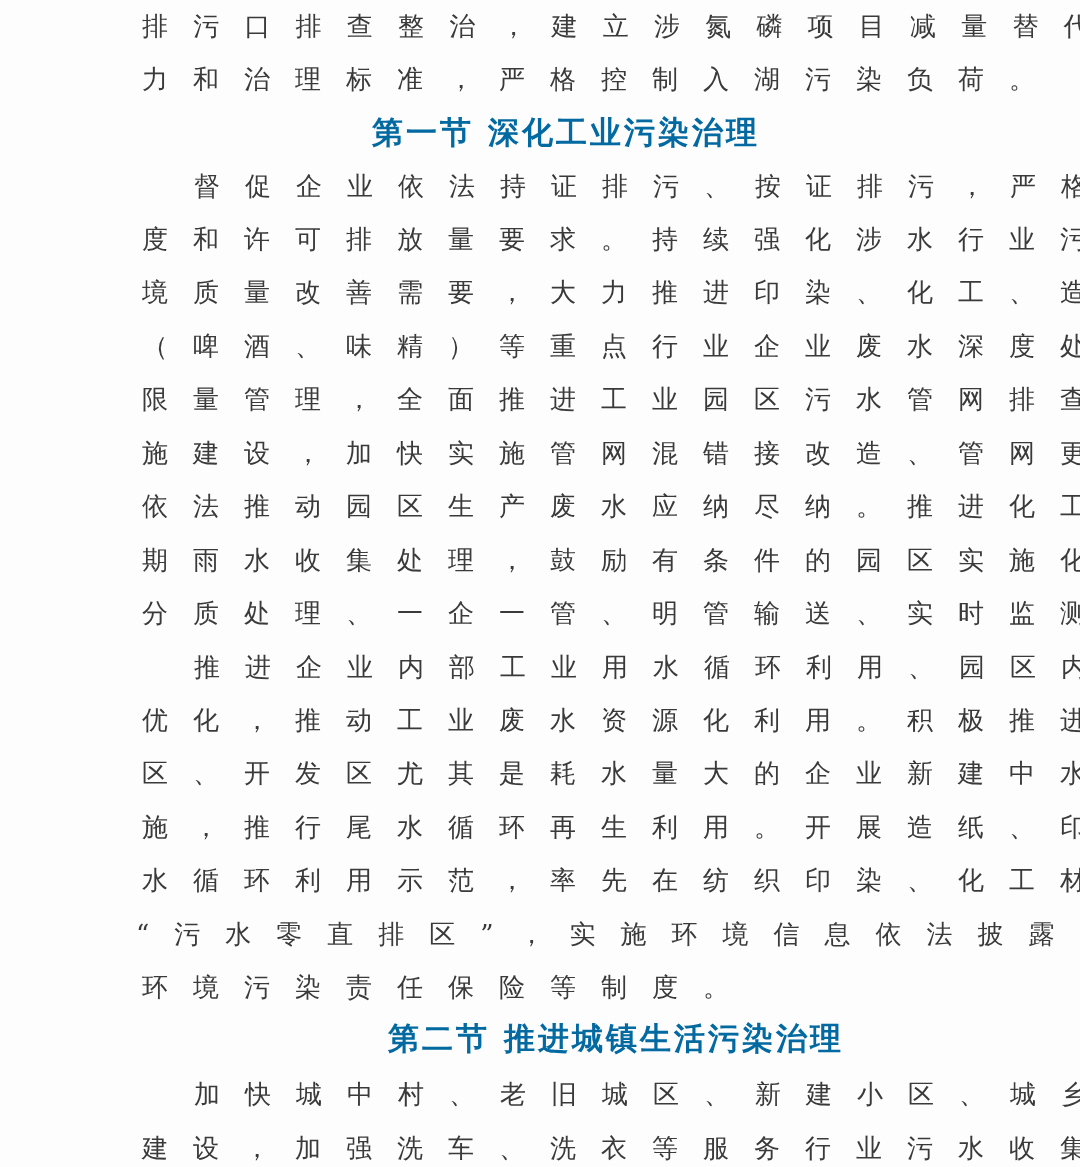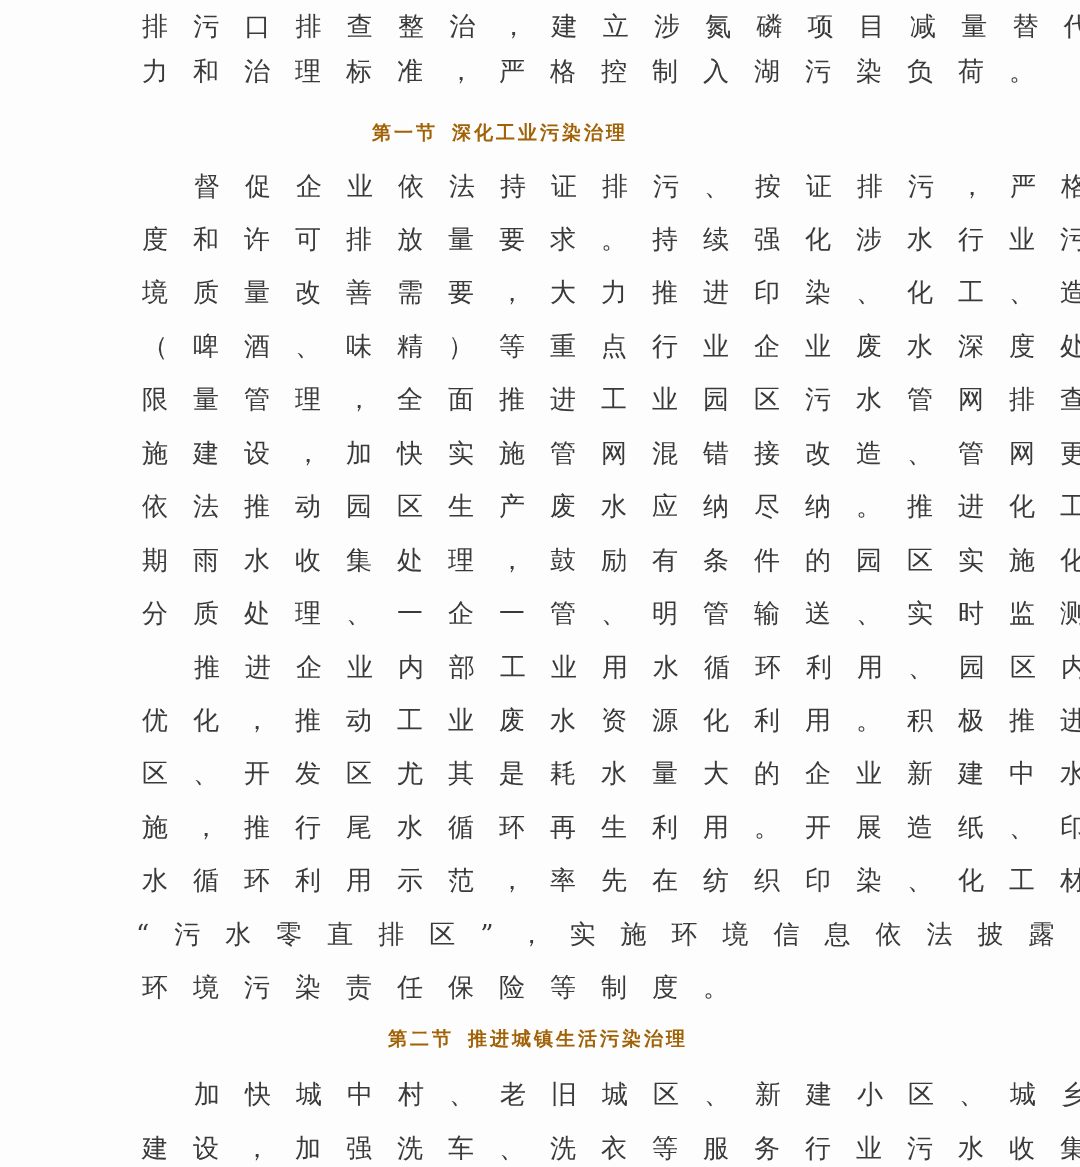--- a/index.html
+++ b/index.html
@@ -28,35 +28,35 @@
       line-height: 53px;
       font-size: 26px;
       white-space: nowrap;
       letter-spacing: 25px;
     }
     .line.indent { left: 52px; }
     .heading {
       position: absolute;
       height: 53px;
       line-height: 53px;
-      font-size: 19px;
+      font-size: 31px;
       white-space: nowrap;
       letter-spacing: 3px;
       font-weight: bold;
-      color: #a16207;
+      color: #0369a1;
     }
     .heading .hnum { margin-right: 14px; }
   </style>
 </head>
 <body>
 
 <div class="page">
 
   <div class="line" style="top:0px; letter-spacing:25.2px;">排污口排查整治，建立涉氮磷项目减量替代台账，不断提升治理能</div>
-  <div class="line" style="top:45px;text-align:center;">力和治理标准，严格控制入湖污染负荷。</div>
+  <div class="line" style="top:53px;text-align:center;">力和治理标准，严格控制入湖污染负荷。</div>
 
   <div class="heading" style="top:106px; left:230px;">
     <span class="hnum">第一节</span><span>深化工业污染治理</span>
   </div>
 
   <div class="line indent" style="top:160px;">督促企业依法持证排污、按证排污，严格落实总磷许可排放浓</div>
   <div class="line" style="top:213px;">度和许可排放量要求。持续强化涉水行业污染整治，基于水生态环</div>
   <div class="line" style="top:266px;">境质量改善需要，大力推进印染、化工、造纸、钢铁、电镀、食品</div>
   <div class="line" style="top:320px;">（啤酒、味精）等重点行业企业废水深度处理。实施工业园区限值</div>
   <div class="line" style="top:373px;">限量管理，全面推进工业园区污水管网排查整治和污水收集处理设</div>

